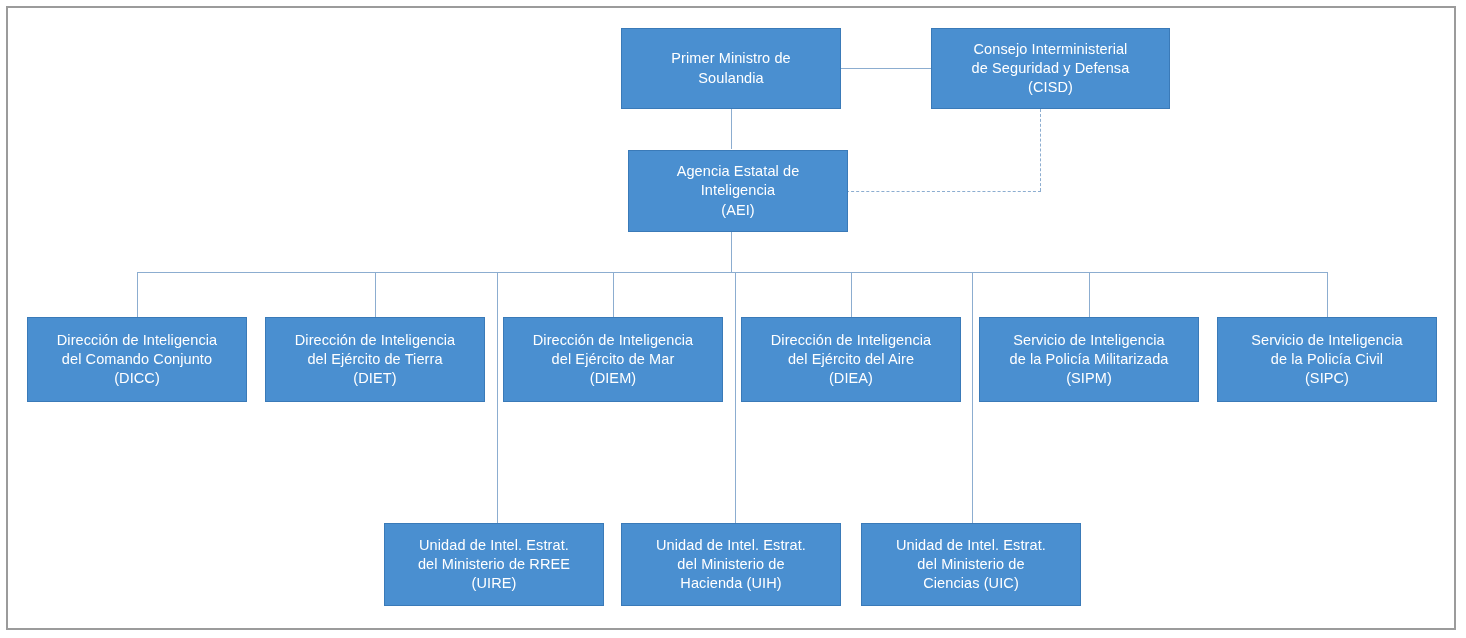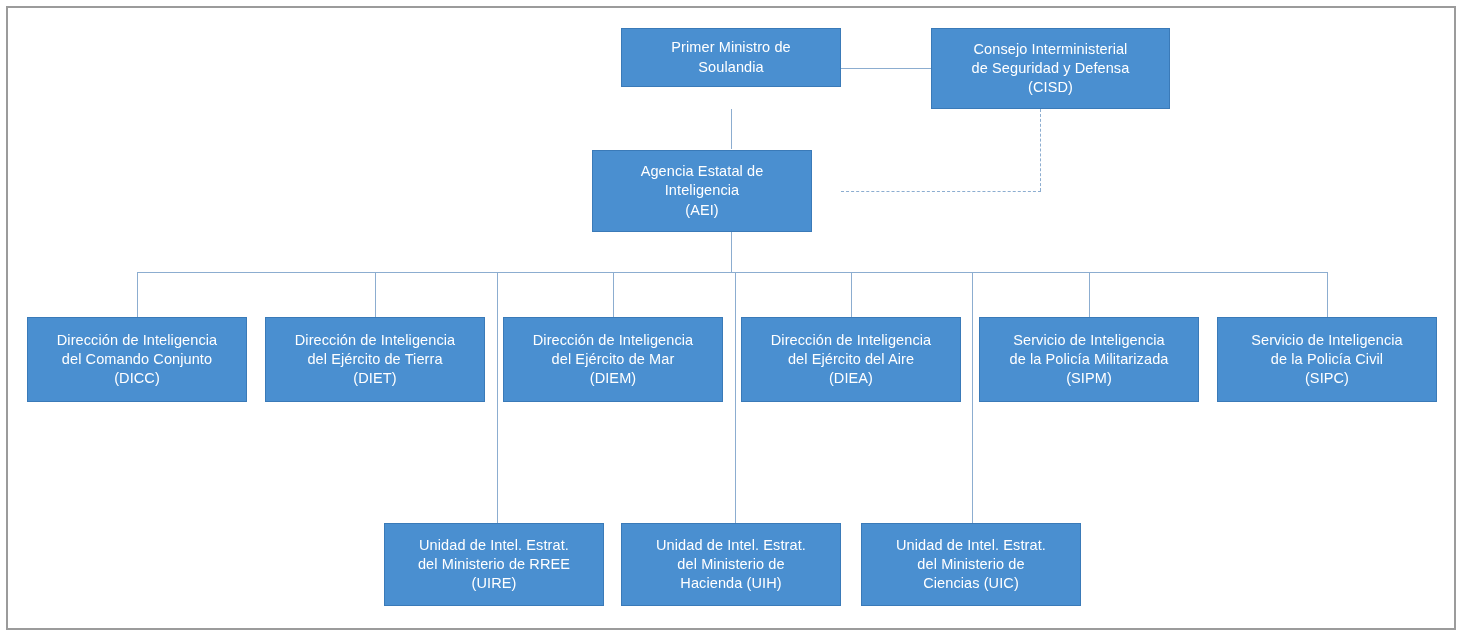--- a/index.html
+++ b/index.html
@@ -84,28 +84,28 @@
   <div class="conn v" style="left:851px; top:272px; height:45px;"></div>
   <div class="conn v" style="left:1089px; top:272px; height:45px;"></div>
   <div class="conn v" style="left:1327px; top:272px; height:45px;"></div>
 
   <div class="conn v" style="left:497px; top:272px; height:255px;"></div>
   <div class="conn v" style="left:735px; top:272px; height:255px;"></div>
   <div class="conn v" style="left:972px; top:272px; height:255px;"></div>
 
   <div class="conn v" style="left:613px; top:272px; height:45px;"></div>
 
-  <div class="node" style="left:621px; top:28px; width:220px; height:59px;">Primer Ministro de
+  <div class="node" style="left:621px; top:28px; width:220px; height:81px;">Primer Ministro de
 Soulandia</div>
 
   <div class="node" style="left:931px; top:28px; width:239px; height:81px;">Consejo Interministerial
 de Seguridad y Defensa
 (CISD)</div>
 
-  <div class="node" style="left:592px; top:150px; width:220px; height:82px;">Agencia Estatal de
+  <div class="node" style="left:628px; top:150px; width:220px; height:82px;">Agencia Estatal de
 Inteligencia
 (AEI)</div>
 
   <div class="node" style="left:27px; top:317px; width:220px; height:85px;">Dirección de Inteligencia
 del  Comando Conjunto
 (DICC)</div>
 
   <div class="node" style="left:265px; top:317px; width:220px; height:85px;">Dirección de Inteligencia
 del  Ejército de Tierra
 (DIET)</div>

